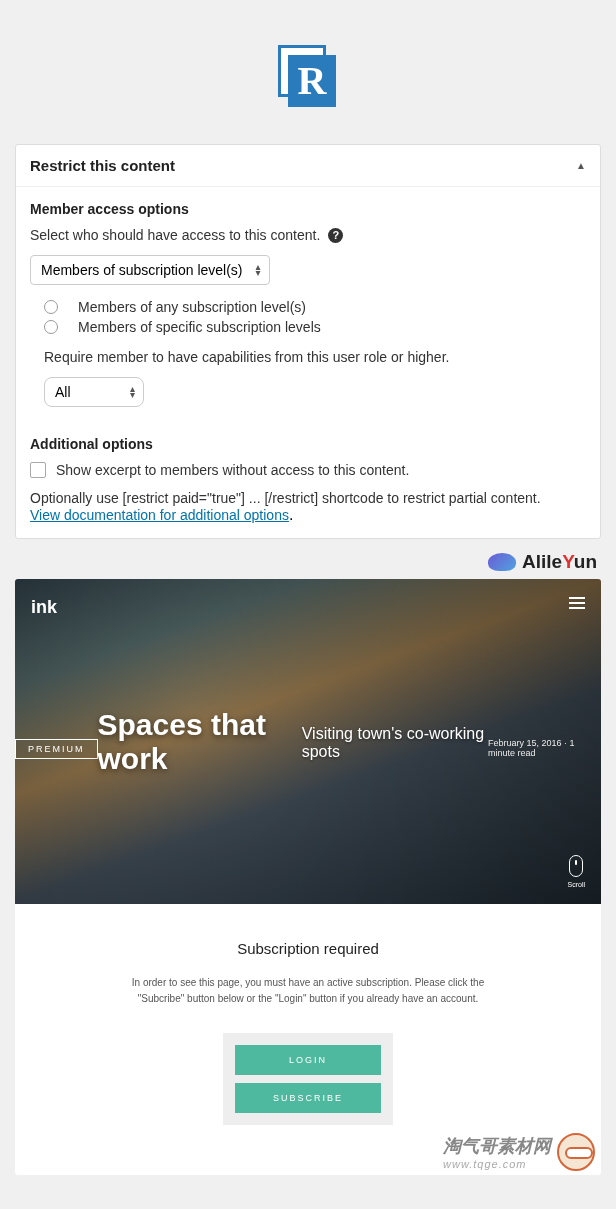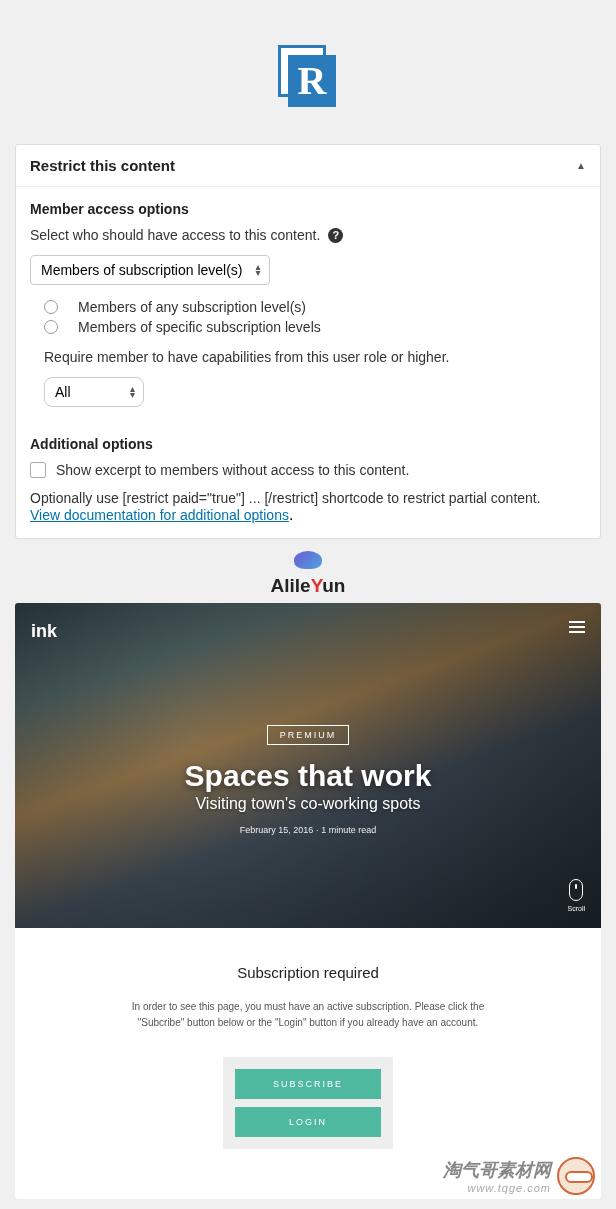--- a/index.html
+++ b/index.html
@@ -35,27 +35,27 @@
 .sub-desc { font-size: 14px; color: #333; margin-bottom: 12px; }
 .select-small { position: relative; display: inline-block; border: 1px solid #ccc; border-radius: 8px; padding: 6px 26px 6px 10px; font-size: 14px; background: #fff; min-width: 100px; }
 
 .checkbox-row { display: flex; align-items: center; gap: 10px; margin-bottom: 12px; }
 .checkbox { width: 16px; height: 16px; border: 1px solid #aaa; border-radius: 2px; }
 .checkbox-label { font-size: 14px; color: #333; }
 
 .optional-text { font-size: 14px; color: #333; margin-top: 8px; }
 .doc-link { font-size: 14px; color: #0073aa; text-decoration: underline; }
 
-.watermark1 { text-align: right; padding: 0 4px 6px; display: flex; justify-content: flex-end; align-items: center; gap: 6px; flex-direction: column; }
+.watermark1 { text-align: right; padding: 0 4px 6px; display: flex; justify-content: flex-end; align-items: center; gap: 6px; }
 .cloud-icon { width: 28px; height: 18px; background: linear-gradient(135deg, #6b5bd4, #4fa3e0); border-radius: 50% 50% 40% 40%; }
 .watermark1-text { font-size: 19px; font-weight: 700; color: #222; }
 .watermark1-text .red { color: #d33; }
 
 .preview { background: #fff; border-radius: 3px; overflow: hidden; position: relative; }
-.hero { height: 325px; background: linear-gradient(160deg, #2b3a42 0%, #4a5c5c 20%, #8b6f47 40%, #3d4852 60%, #1f2a33 100%); position: relative; display: flex; flex-direction: column; align-items: center; justify-content: center; color: #fff; }
+.hero { height: 325px; background: linear-gradient(160deg, #2b3a42 0%, #4a5c5c 20%, #8b6f47 40%, #3d4852 60%, #1f2a33 100%); position: relative; display: flex; flex-direction: row; align-items: center; justify-content: center; color: #fff; }
 .hero::before { content: ''; position: absolute; inset: 0; background: radial-gradient(circle at 30% 40%, rgba(0,0,0,0) 0%, rgba(0,0,0,0.35) 100%); }
 .hero-nav { position: absolute; top: 18px; left: 0; right: 0; display: flex; justify-content: space-between; padding: 0 16px; z-index: 2; }
 .ink-logo { color: #fff; font-size: 18px; font-weight: 700; }
 .hamburger { width: 16px; height: 12px; display: flex; flex-direction: column; justify-content: space-between; }
 .hamburger span { height: 2px; background: #fff; }
 .badge { border: 1px solid #fff; padding: 4px 12px; font-size: 9px; letter-spacing: 2px; z-index: 2; margin-bottom: 14px; margin-top: 28px; }
 .hero-title { font-size: 30px; font-weight: 700; text-shadow: 0 2px 6px rgba(0,0,0,0.5); z-index: 2; }
 .hero-sub { font-size: 16px; margin-top: 2px; z-index: 2; text-shadow: 0 1px 3px rgba(0,0,0,0.5); }
 .hero-meta { font-size: 9px; margin-top: 12px; z-index: 2; opacity: 0.9; }
 .scroll-ind { position: absolute; bottom: 16px; right: 16px; text-align: center; z-index: 2; }
@@ -64,21 +64,21 @@
 .scroll-text { font-size: 7px; color: #fff; }
 
 .preview-body { padding: 36px 20px 50px; text-align: center; }
 .req-title { font-size: 15px; font-weight: 400; color: #222; margin-bottom: 18px; }
 .req-desc { font-size: 10px; color: #555; line-height: 1.6; max-width: 380px; margin: 0 auto 26px; }
 .btn-group { background: #eee; padding: 12px; display: inline-block; width: 170px; }
 .btn { background: #4fb99f; color: #fff; font-size: 9px; letter-spacing: 2px; padding: 10px; margin-bottom: 8px; }
 .btn:last-child { margin-bottom: 0; }
 
 .watermark2 { position: absolute; bottom: 4px; right: 6px; display: flex; align-items: center; gap: 6px; }
-.wm2-text { text-align: right; }
+.wm2-text { text-align: left; }
 .wm2-cn { font-size: 18px; font-weight: 700; color: #888; font-style: italic; }
 .wm2-url { font-size: 11px; color: #aaa; font-style: italic; letter-spacing: 1px; }
 .wm2-face { width: 38px; height: 38px; border: 2px solid #d6663a; border-radius: 50%; background: #f5e6d3; position: relative; }
 .wm2-face::before { content: ''; position: absolute; top: 12px; left: 6px; width: 24px; height: 8px; border: 2px solid #d6663a; border-radius: 6px; background: #fff; }
 </style>
 </head>
 <body>
 
 <div class="container">
 
@@ -164,22 +164,22 @@
       <div class="hero-meta">February 15, 2016 · 1 minute read</div>
       <div class="scroll-ind">
         <div class="mouse"></div>
         <div class="scroll-text">Scroll</div>
       </div>
     </div>
     <div class="preview-body">
       <div class="req-title">Subscription required</div>
       <div class="req-desc">In order to see this page, you must have an active subscription. Please click the "Subcribe" button below or the "Login" button if you already have an account.</div>
       <div class="btn-group">
+        <div class="btn">LOGIN</div>
         <div class="btn">SUBSCRIBE</div>
-        <div class="btn">LOGIN</div>
       </div>
     </div>
     <div class="watermark2">
       <div class="wm2-text">
         <div class="wm2-cn">淘气哥素材网</div>
         <div class="wm2-url">www.tqge.com</div>
       </div>
       <div class="wm2-face"></div>
     </div>
   </div>

